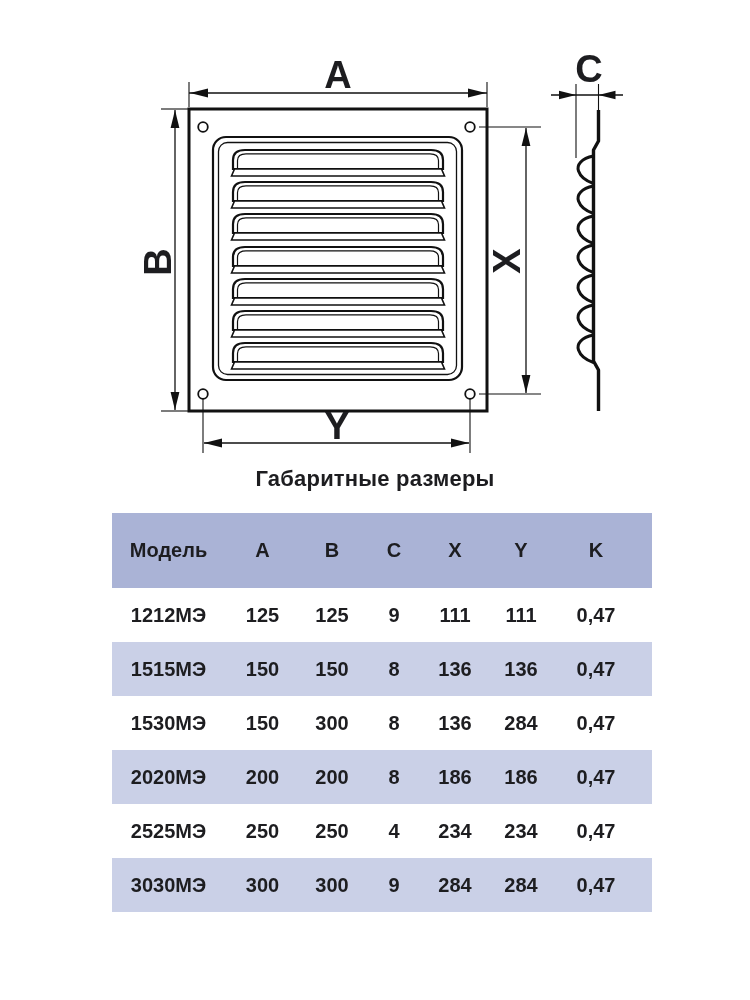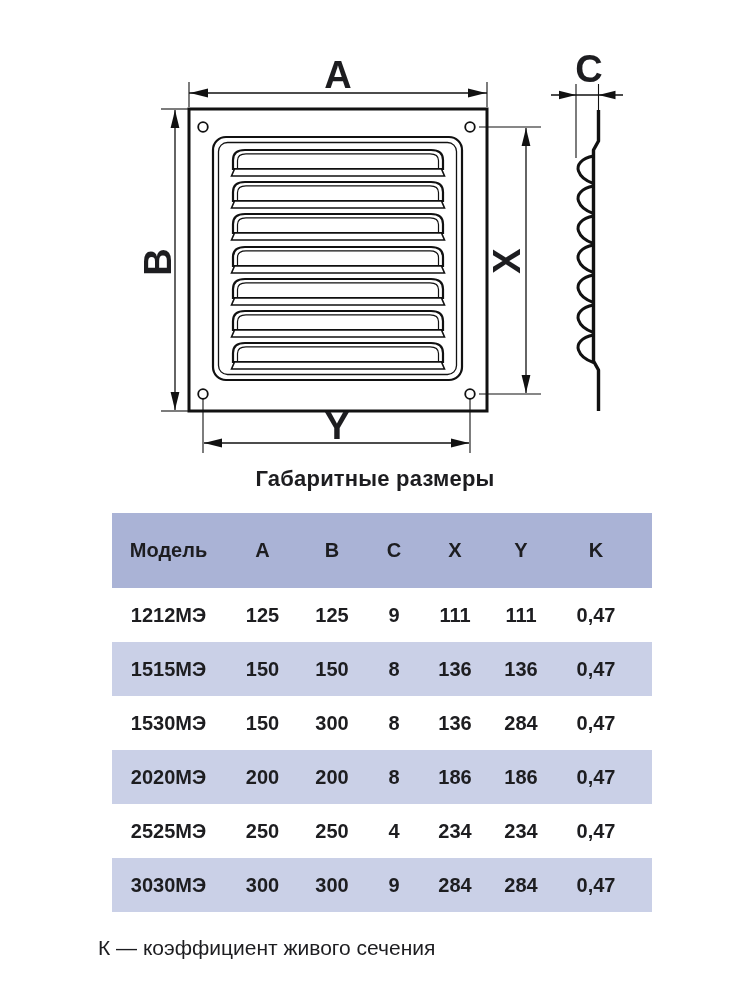--- a/index.html
+++ b/index.html
@@ -220,15 +220,14 @@
       <div class="cell">3030МЭ</div>
       <div class="cell">300</div>
       <div class="cell">300</div>
       <div class="cell">9</div>
       <div class="cell">284</div>
       <div class="cell">284</div>
       <div class="cell">0,47</div>
     </div>
   </div>
 
-  <div class="footnote">К — коэффициент живого сечения</div>
 
 </div>
 
 </body></html>

